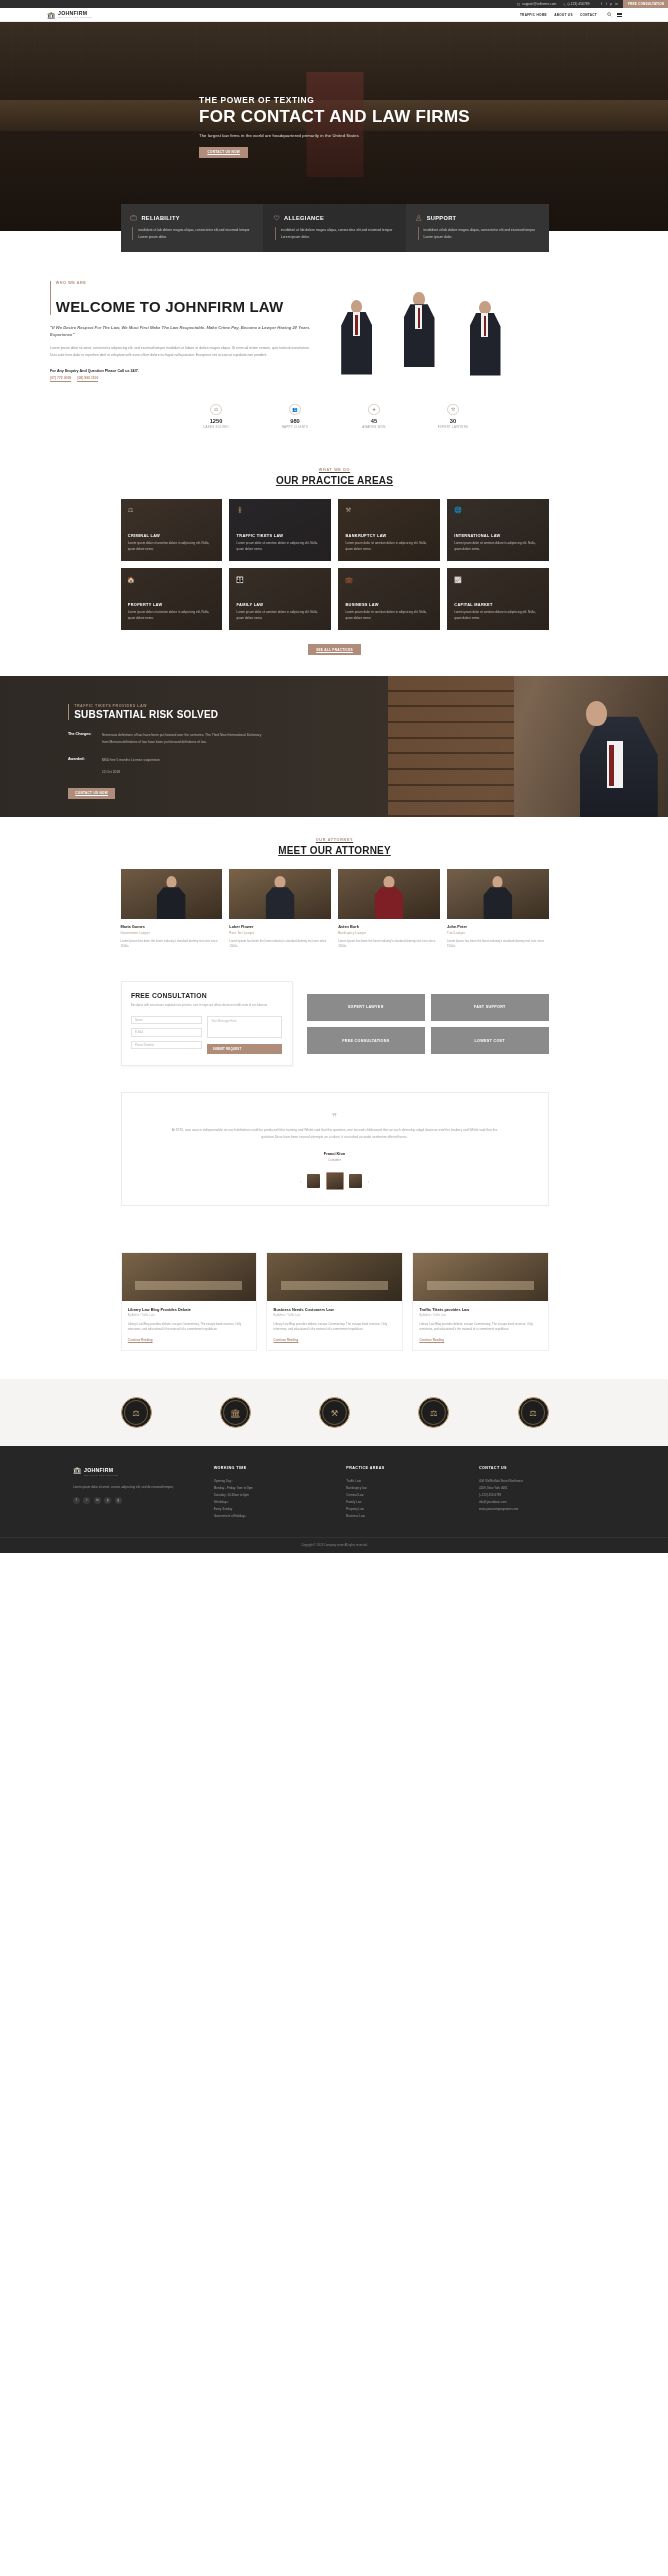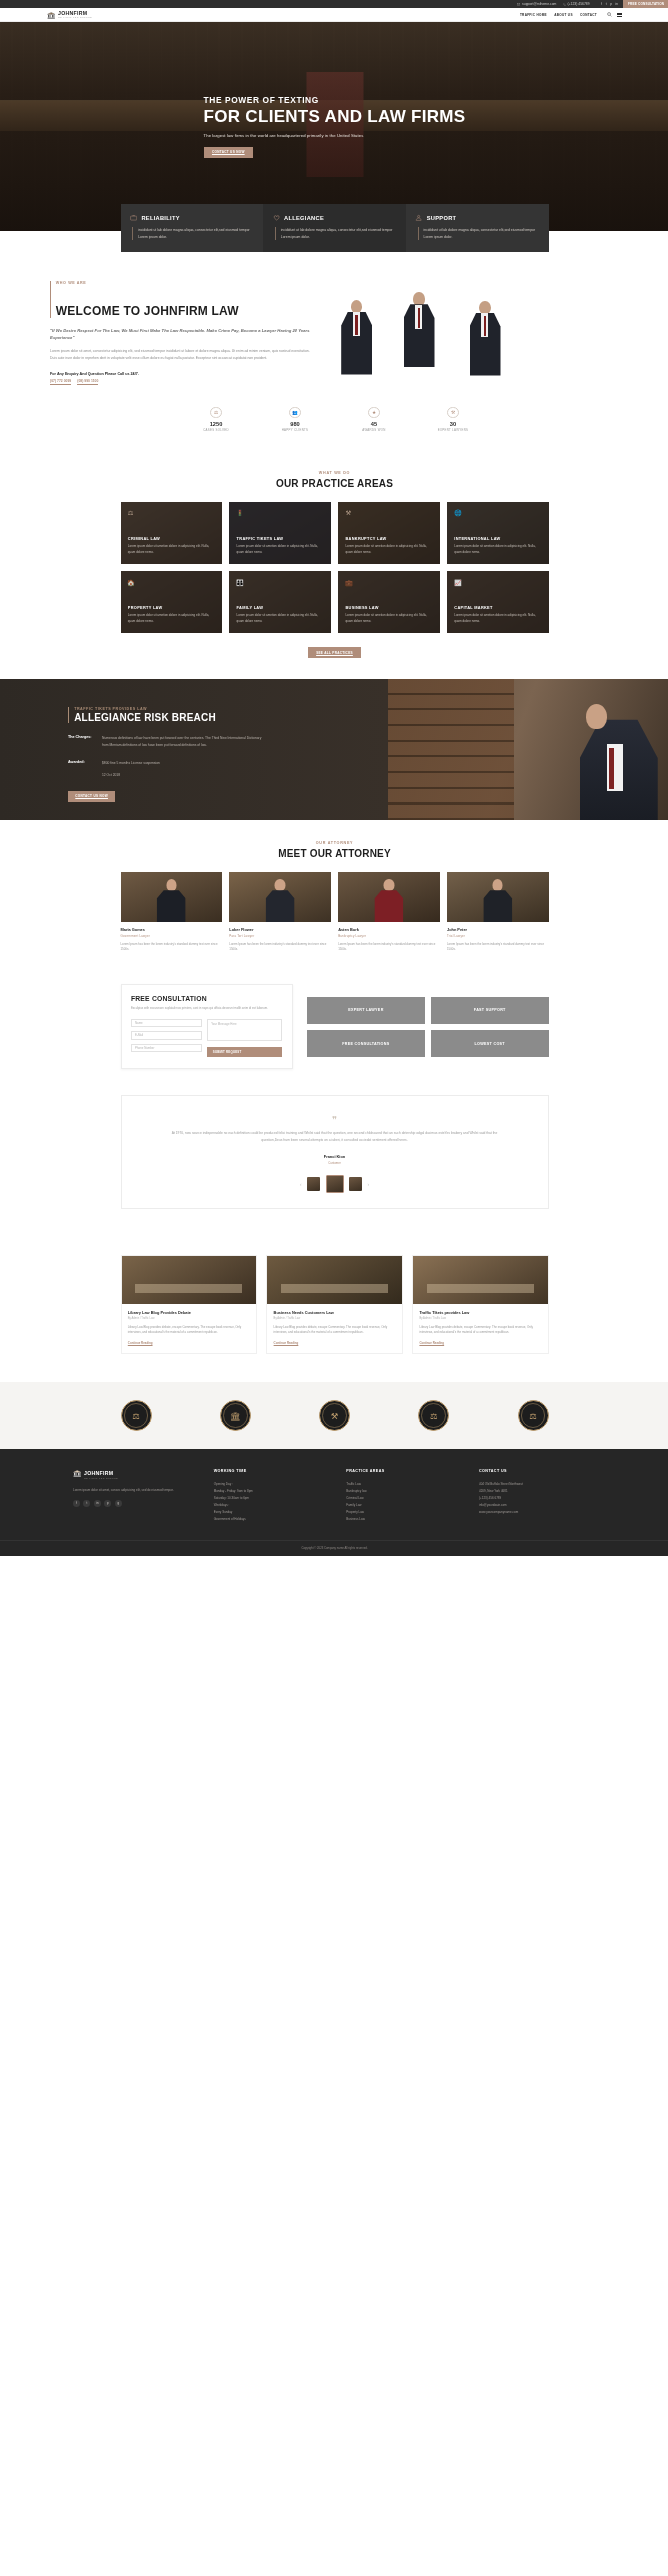--- a/index.html
+++ b/index.html
@@ -129,22 +129,22 @@
 
   
   .welcome { padding: 29px 0 0 0; position: relative; }
   .welcome .wrap { display: flex; gap: 10.5px; align-items: flex-start; }
   .wel-left { width: 46%; padding-left: 3.1px; }
   .eyebrow-wrap { border-left: 1px solid #b08d7a; padding-left: 4.7px; }
   .eyebrow {
     font-size: 3.7px; font-weight: bold; color: #b08d7a; letter-spacing: 0.6px;
   }
   .sec-title {
-    font-size: 12px; font-weight: bold; color: #1e1e1e;
-    letter-spacing: 0.2px; margin-top: 19px;
+    font-size: 15px; font-weight: bold; color: #1e1e1e;
+    letter-spacing: 0.2px; margin-top: 13px;
   }
   .quote {
     margin-top: 9.4px; font-style: italic; font-size: 4.2px; line-height: 1.75;
     color: #6d6d6d; font-weight: bold;
   }
   .para { margin-top: 6.3px; font-size: 3.4px; line-height: 2.1; color: #8a8a8a; }
   .call-label { margin-top: 9.4px; font-size: 3.7px; font-weight: bold; color: #1e1e1e; }
   .call-nums { margin-top: 3.1px; font-size: 3.4px; color: #b08d7a; font-weight: bold; }
   .call-nums span { border-bottom: 0.5px solid #b08d7a; padding-bottom: 1px; margin-right: 5.2px; }
   .wel-right { flex: 1; height: 99px; position: relative; }
@@ -164,21 +164,21 @@
   .counter .c-ico {
     width: 11.5px; height: 11.5px; border: 0.5px solid #d8d0c9; border-radius: 50%;
     margin: 0 auto 3.1px; display: flex; align-items: center; justify-content: center;
     color: #b08d7a; font-size: 4.7px;
   }
   .counter .c-num { font-size: 5.7px; font-weight: bold; color: #2b2b2b; }
   .counter .c-lab { font-size: 2.9px; color: #9a9a9a; letter-spacing: 0.3px; margin-top: 1px; }
 
   
   .practice { padding: 18px 0 21px; text-align: center; }
-  .sec-head-center { text-align: center; margin-bottom: 13.6px; }
+  .sec-head-center { text-align: center; margin-bottom: 13.6px; text-decoration: underline; }
   .sec-head-center .eyebrow { letter-spacing: 0.7px; }
   .sec-head-center .sec-title { font-size: 10px; margin-top: 2.1px; }
   .pa-grid {
     width: 428px; margin: 0 auto;
     display: grid; grid-template-columns: repeat(4, 1fr); gap: 7.3px;
   }
   .pa-card {
     height: 62px; padding: 8.4px 7.3px;
     position: relative; text-align: left; overflow: hidden;
     display: flex; flex-direction: column; justify-content: flex-end;
@@ -379,21 +379,21 @@
     </div>
   </div>
 </div>
 
 <div class="hero">
   <div class="courtroom"></div>
   <div class="bench"></div>
   <div class="podium"></div>
   <div class="hero-content">
     <div class="hero-eyebrow">THE POWER OF TEXTING</div>
-    <div class="hero-title">FOR CLIENTS AND LAW FIRMS</div>
+    <div class="hero-title">FOR CONTACT AND LAW FIRMS</div>
     <div class="hero-sub">The largest law firms in the world are headquartered primarily in the United States</div>
     <a class="btn-primary" href="#">CONTACT US NOW</a>
   </div>
 </div>
 
 <div class="features">
   <div class="feat">
     <div class="feat-head">
       <svg class="feat-ico" viewBox="0 0 24 24">
           <rect x="2" y="7" width="20" height="13" rx="1.5" fill="none" stroke="#b08d7a" stroke-width="1.6"></rect>
@@ -549,21 +549,21 @@
     </div>
   </div>
   <a class="btn-outline" href="#">SEE ALL PRACTICES</a>
 </div>
 
 <div class="casebox">
   <div class="case-left">
     <div class="case-inner">
       <div style="border-left:1px solid #a98c76;padding-left:5.2px;">
         <div class="case-eyebrow">TRAFFIC TIKETS PROVIDES LAW</div>
-        <div class="case-title">ALLEGIANCE RISK BREACH</div>
+        <div class="case-title">SUBSTANTIAL RISK SOLVED</div>
       </div>
       <div class="case-row">
         <div class="case-key">The Charges:</div>
         <div class="case-val">Numerous definitions of law have been put forward over the centuries. The Third New International Dictionary from Merriam.definitions of law have been put forward definitions of law.</div>
       </div>
       <div class="case-row">
         <div class="case-key">Awarded:</div>
         <div class="case-val">$800 fine 5 months License suspension</div>
       </div>
       <div class="case-date">12 Oct 2018</div>

